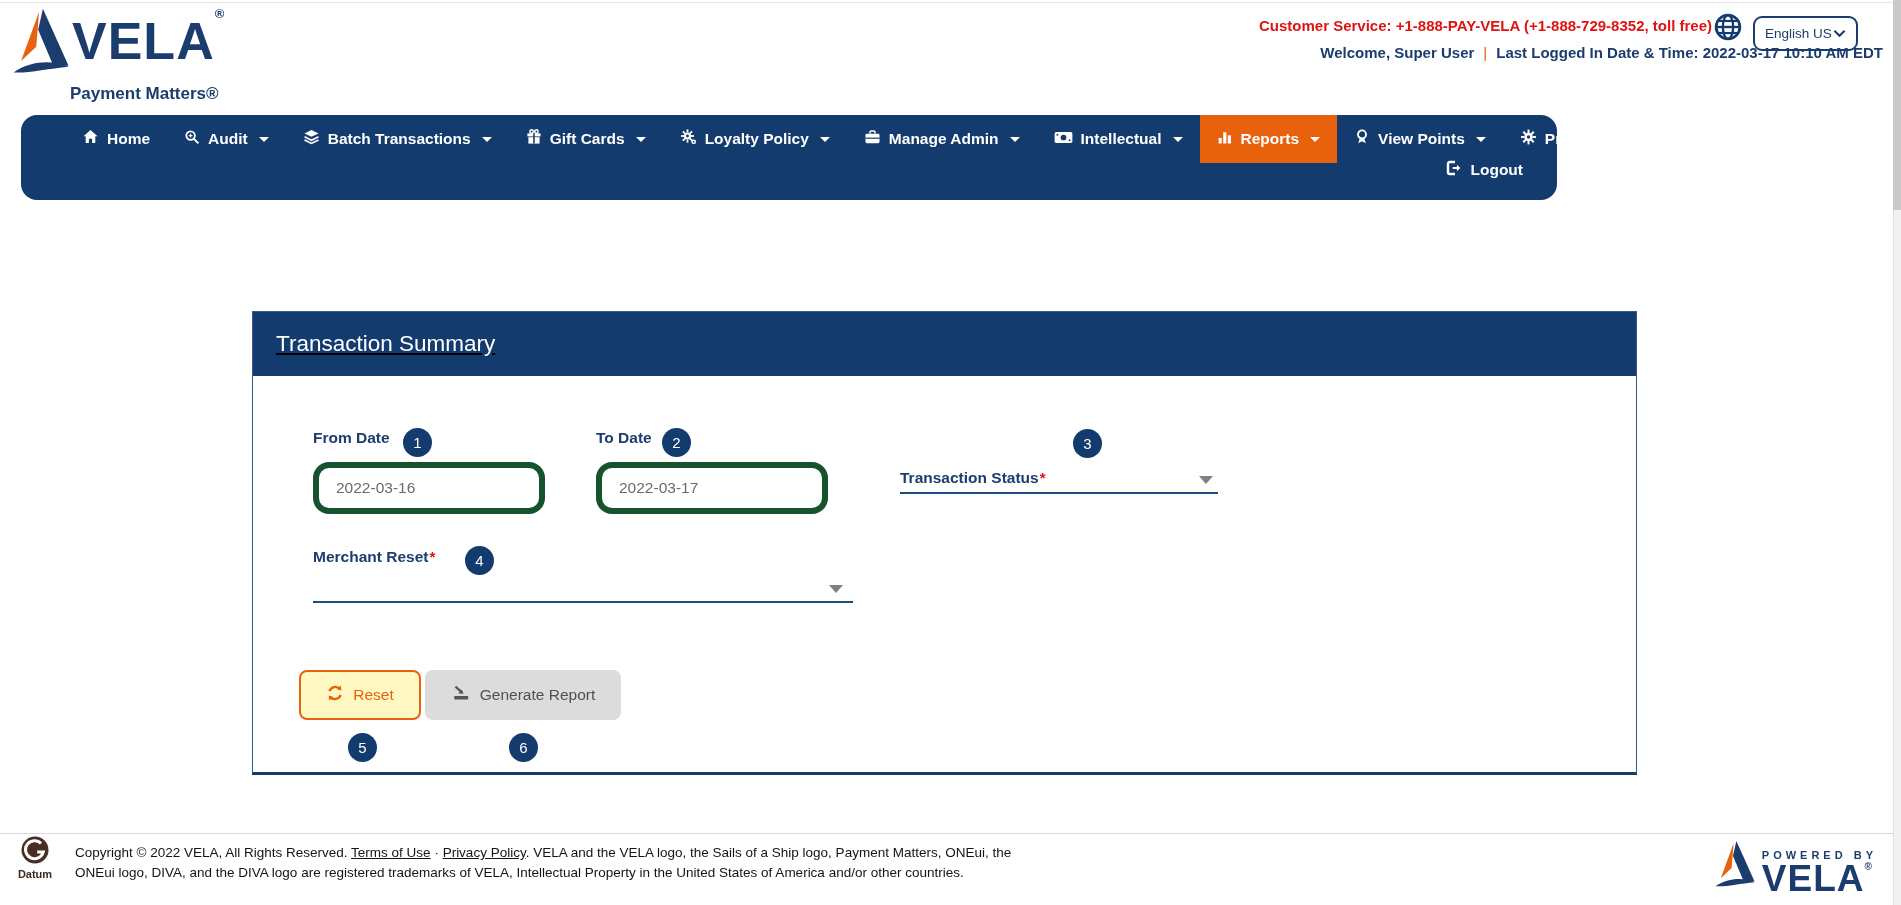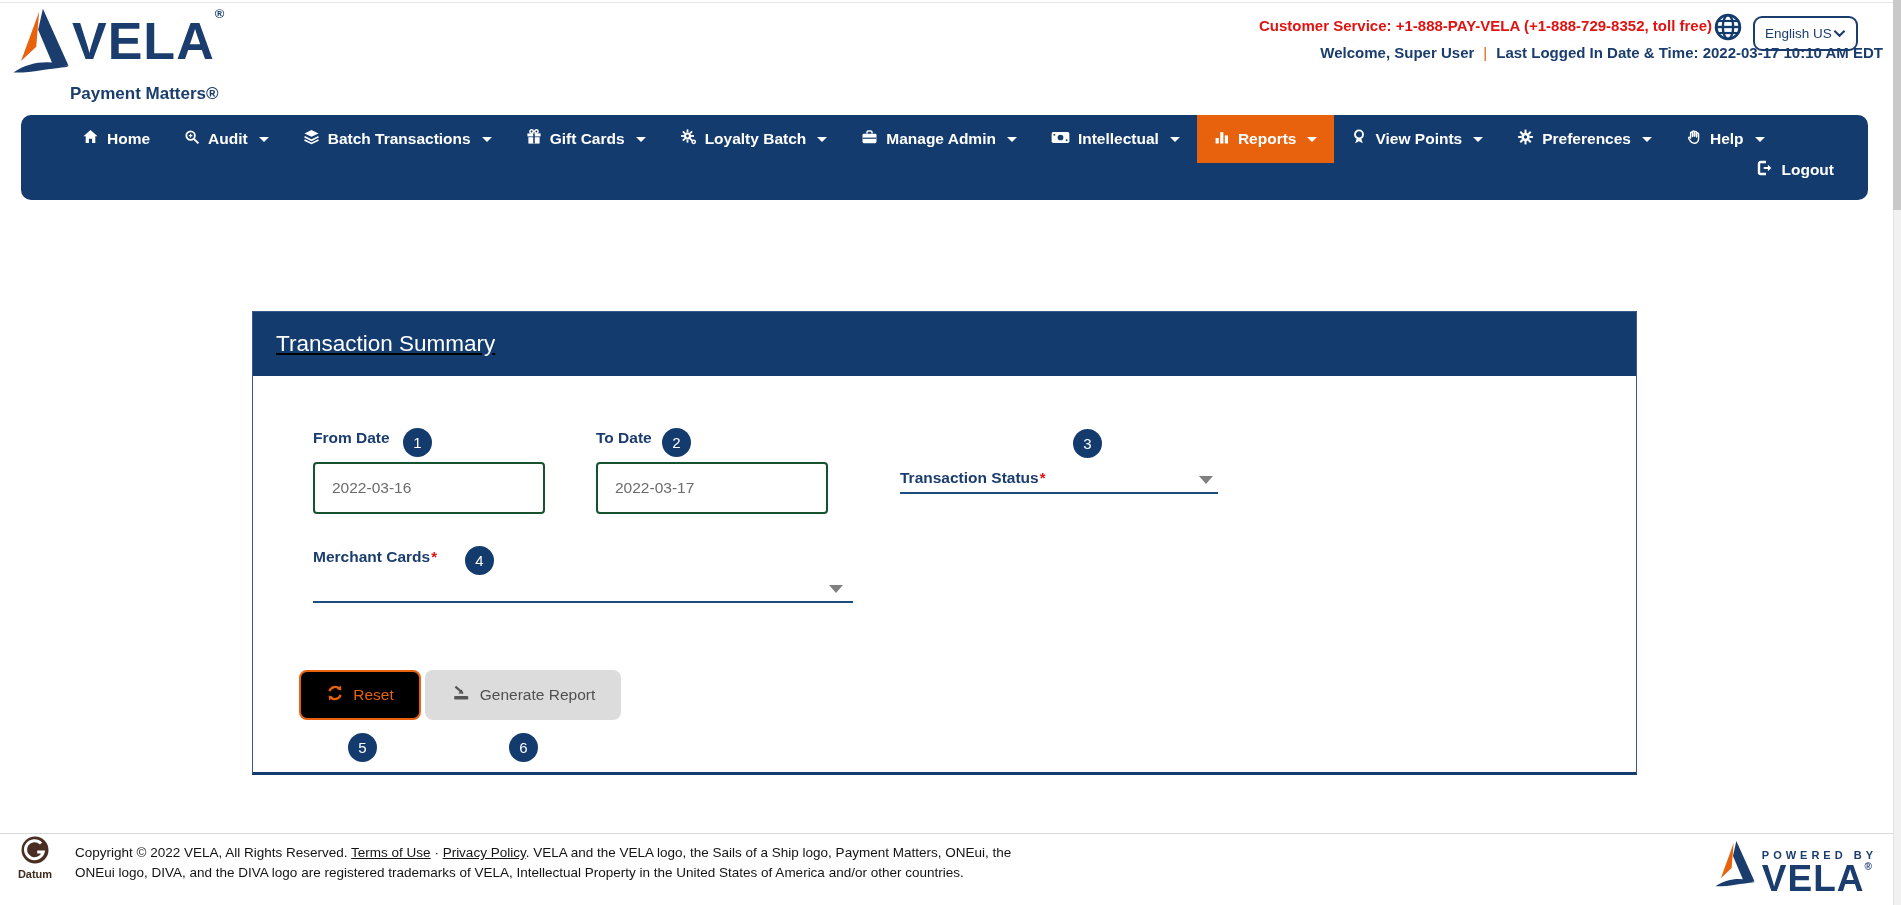--- a/index.html
+++ b/index.html
@@ -20,48 +20,48 @@
   .globe { position:absolute; left:1714px; top:13px; }
   .lang-select {
     position:absolute; left:1753px; top:16px; width:105px; height:35px;
     border:2px solid #1b3d6e; border-radius:9px; display:flex; align-items:center;
     justify-content:space-between; padding:0 10px; color:#1b3d6e; font-size:13.5px; cursor:pointer; background:#fff;
   }
   .welcome-line { position:absolute; top:44px; right:18px; font-size:15px; font-weight:bold; color:#1b3d6e; }
   .welcome-sep { color:#e8620d; padding:0 9px; font-weight:normal; }
 
   
-  .nav { position:absolute; left:21px; top:115px; width:1847px; height:85px; background:#143b6d; border-radius:10px; }
+  .nav { position:absolute; left:21px; top:115px; width:1536px; height:85px; background:#143b6d; border-radius:16px; }
   .nav-row1 { display:flex; align-items:stretch; height:48px; padding-left:44px; }
   .nav-item { display:flex; align-items:center; gap:8px; padding:0 17px; color:#fff; font-size:15.5px; font-weight:bold; cursor:pointer; white-space:nowrap; }
   .nav-item.active { background:#e8620d; }
   .caret { width:0; height:0; border-left:5px solid transparent; border-right:5px solid transparent; border-top:5px solid #fff; margin-left:3px; }
   .logout { position:absolute; right:34px; top:45px; display:flex; align-items:center; gap:8px; color:#fff; font-size:15.5px; font-weight:bold; cursor:pointer; }
 
   
   .card { position:absolute; left:252px; top:311px; width:1385px; height:464px;
           border:1px solid #3a5a8c; border-bottom:3px solid #143b6d; background:#fff; }
   .card-header { height:64px; background:#143b6d; display:flex; align-items:center; padding-left:23px;text-decoration:underline; }
   .card-title { color:#fff; font-size:22.5px; }
   .card-body { position:relative; height:396px; }
 
   .fld-label { position:absolute; font-size:15.5px; font-weight:bold; color:#1b3d6e; }
   .req { color:#e01212; font-size:15px; vertical-align:top; margin-left:1px; }
   .badge { position:absolute; width:29px; height:29px; border-radius:50%; background:#143b6d; color:#fff;
            display:flex; align-items:center; justify-content:center; font-size:15px; }
-  .date-input { position:absolute; top:86px; width:232px; height:52px; border:2px solid #14532d; border-radius:4px;
+  .date-input { position:absolute; top:86px; width:232px; height:52px; border:6px solid #14532d; border-radius:16px;
                 padding-left:17px; color:#6b6b6b; font-size:15.5px; background:#fff; outline:none;
                 font-family:"Liberation Sans", sans-serif; }
   .uline { position:absolute; height:0; border-bottom:2px solid #1d4d7f; cursor:pointer; }
   .dd-caret { position:absolute; width:0; height:0; border-left:7px solid transparent; border-right:7px solid transparent;
               border-top:8px solid #808080; cursor:pointer; }
 
   .btn { position:absolute; top:294px; height:50px; border-radius:8px; display:flex; align-items:center;
          justify-content:center; gap:9px; font-size:15.5px; cursor:pointer; font-family:"Liberation Sans", sans-serif; }
-  .btn-reset { left:46px; width:122px; background:#000000; border:2px solid #e8620d; color:#e8620d; }
+  .btn-reset { left:46px; width:122px; background:#fef9c3; border:2px solid #e8620d; color:#e8620d; }
   .btn-generate { left:172px; width:196px; background:#dcdcdc; border:none; color:#4f4f4f; }
 
   
   .footer { position:absolute; left:0; top:833px; width:1901px; height:72px; border-top:1px solid #d8d8d8; background:#fff; }
   .datum { position:absolute; left:13px; top:0; width:44px; text-align:center; }
   .datum-label { font-size:11px; font-weight:bold; color:#3f2a1e; margin-top:-2px; }
   .foot-text { position:absolute; left:75px; top:9px; font-size:13.5px; color:#141414; line-height:20px; }
   .foot-link { color:#141414; text-decoration:underline; cursor:pointer; }
   .powered { position:absolute; right:24px; top:5px; display:flex; align-items:flex-end; }
   .powered-col { margin-left:4px; }
@@ -182,21 +182,21 @@
               <rect x="6.1" y="10.6" width="1.8" height="3" transform="rotate(45 7 7)"></rect>
               <rect x="0.5" y="6.1" width="3" height="1.8" transform="rotate(45 7 7)"></rect>
               <rect x="10.5" y="6.1" width="3" height="1.8" transform="rotate(45 7 7)"></rect>
               <circle cx="7" cy="7" r="3.6"></circle>
             </g>
             <circle cx="7" cy="7" r="1.4" fill="#143b6d"></circle>
             <circle cx="13.2" cy="12.8" r="2.4" fill="#fff"></circle>
               <circle cx="13.2" cy="12.8" r="0.9" fill="#143b6d"></circle>
           </svg>
         </span>
-        <span>Loyalty Batch</span>
+        <span>Loyalty Policy</span>
         <span class="caret"></span>
       </div>
 
       <div class="nav-item">
         <span>
           <svg width="17" height="16" viewBox="0 0 16 16">
               <path d="M5.5 4.6V3.2A1.3 1.3 0 0 1 6.8 1.9h2.4a1.3 1.3 0 0 1 1.3 1.3v1.4" stroke="#fff" stroke-width="1.5" fill="none"></path>
               <rect x="1" y="4.8" width="14" height="9.4" rx="1.4" fill="#fff"></rect>
               <line x1="1" y1="9.2" x2="15" y2="9.2" stroke="#143b6d" stroke-width="1.2"></line>
             </svg>
@@ -308,21 +308,21 @@
       <input class="date-input" style="left: 343px;" readonly="" value="2022-03-17">
 
       <div class="fld-label" style="left:647px; top:53px;margin-top:40px;">
         <span>Transaction Status</span><span class="req">*</span>
       </div>
       <div class="badge" style="left:820px; top:53px;">3</div>
       <div class="uline" style="left:647px; top:116px; width:318px;"></div>
       <div class="dd-caret" style="left:946px; top:100px;"></div>
 
       <div class="fld-label" style="left:60px; top:172px;">
-        <span>Merchant Cards</span><span class="req">*</span>
+        <span>Merchant Reset</span><span class="req">*</span>
       </div>
       <div class="badge" style="left:212px; top:170px;">4</div>
       <div class="uline" style="left:60px; top:225px; width:540px;"></div>
       <div class="dd-caret" style="left:576px; top:209px;"></div>
 
       <div class="btn btn-reset">
         <span>
           <svg width="18" height="18" viewBox="0 0 18 18" fill="none">
             <path d="M3.4 7.2A6.1 6.1 0 0 1 14 5.2" stroke="#e8620d" stroke-width="2.3"></path>
             <path d="M14.9 1.6l.4 4.8-4.6-1.4z" fill="#e8620d"></path>

